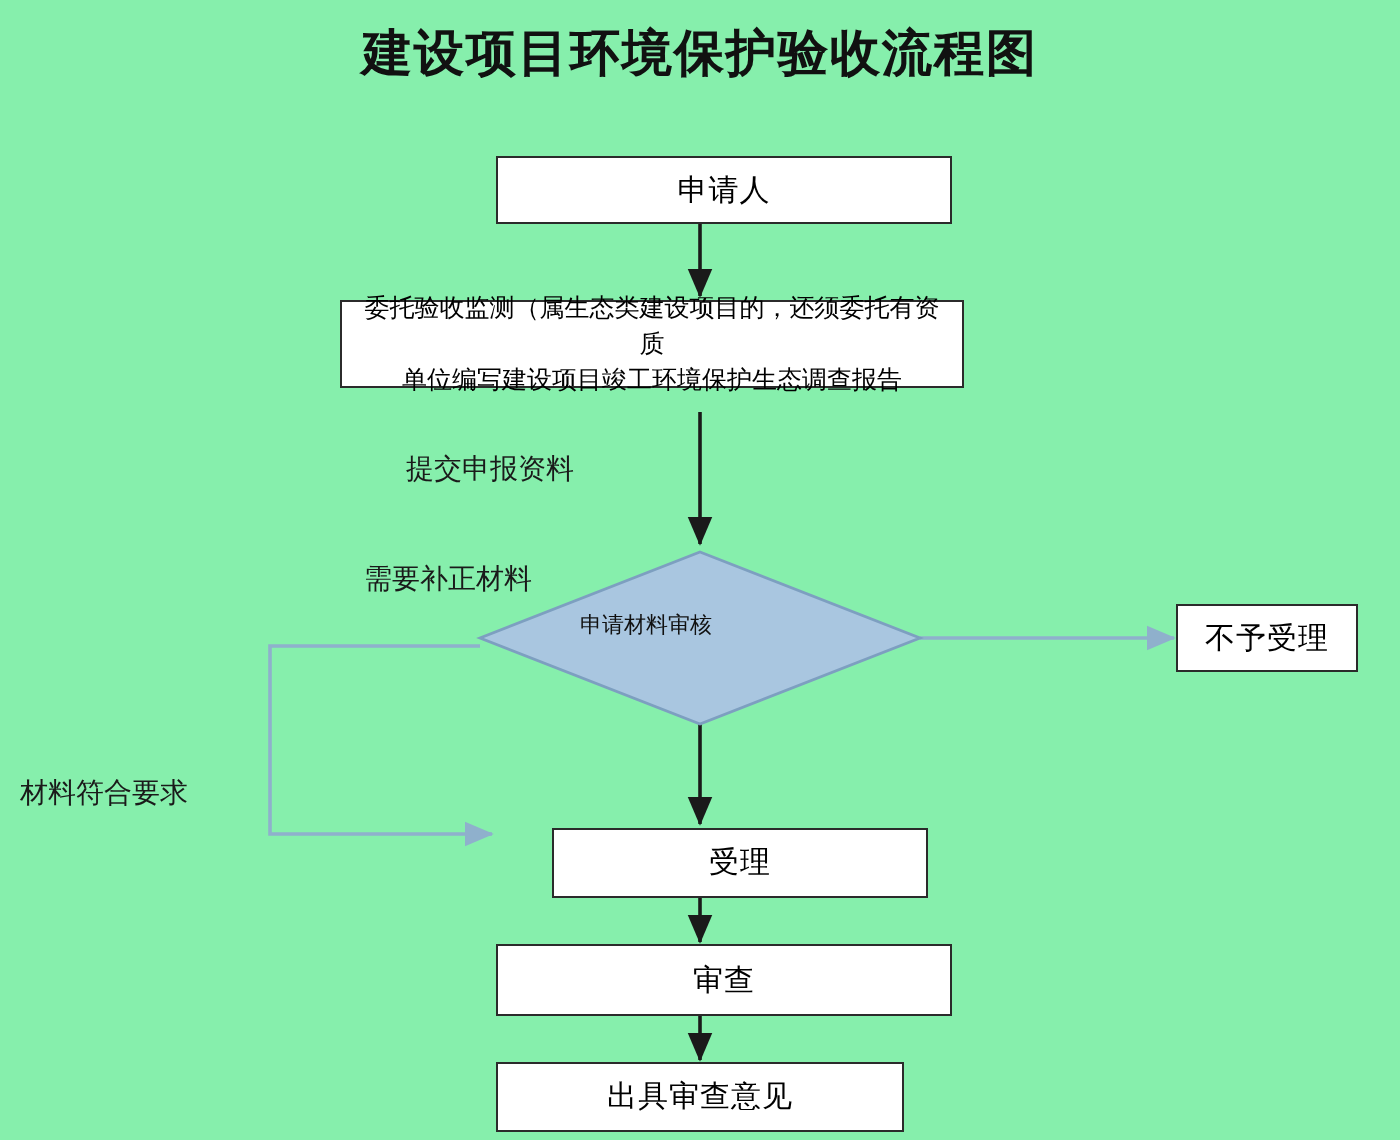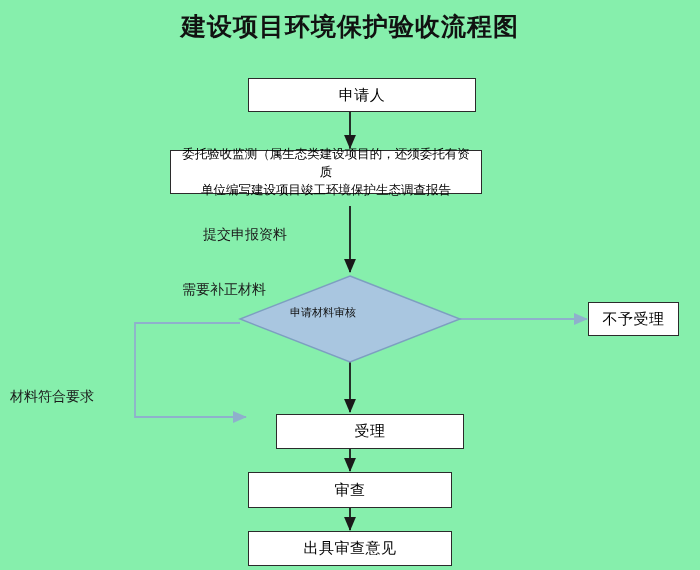--- a/index.html
+++ b/index.html
@@ -127,21 +127,21 @@
   <div class="diamond-text" style="left:290px; top:305px;">申请材料审核</div>
 
   <div class="node proc-box" style="left:588px; top:302px; width:91px; height:34px;">
     <span>不予受理</span>
   </div>
 
   <div class="node proc-box" style="left:248px; top:414px; width:188px; height:35px;margin-left:28px;">
     <span>受理</span>
   </div>
 
-  <div class="node proc-box" style="left:248px; top:472px; width:204px; height:36px;">
+  <div class="node proc-box" style="left:248px; top:472px; width:228px; height:36px;">
     <span>审查</span>
   </div>
 
   <div class="node proc-box" style="left:248px; top:531px; width:204px; height:35px;justify-content:center;">
     <span>出具审查意见</span>
   </div>
 
 </div>
 
 </body></html>

